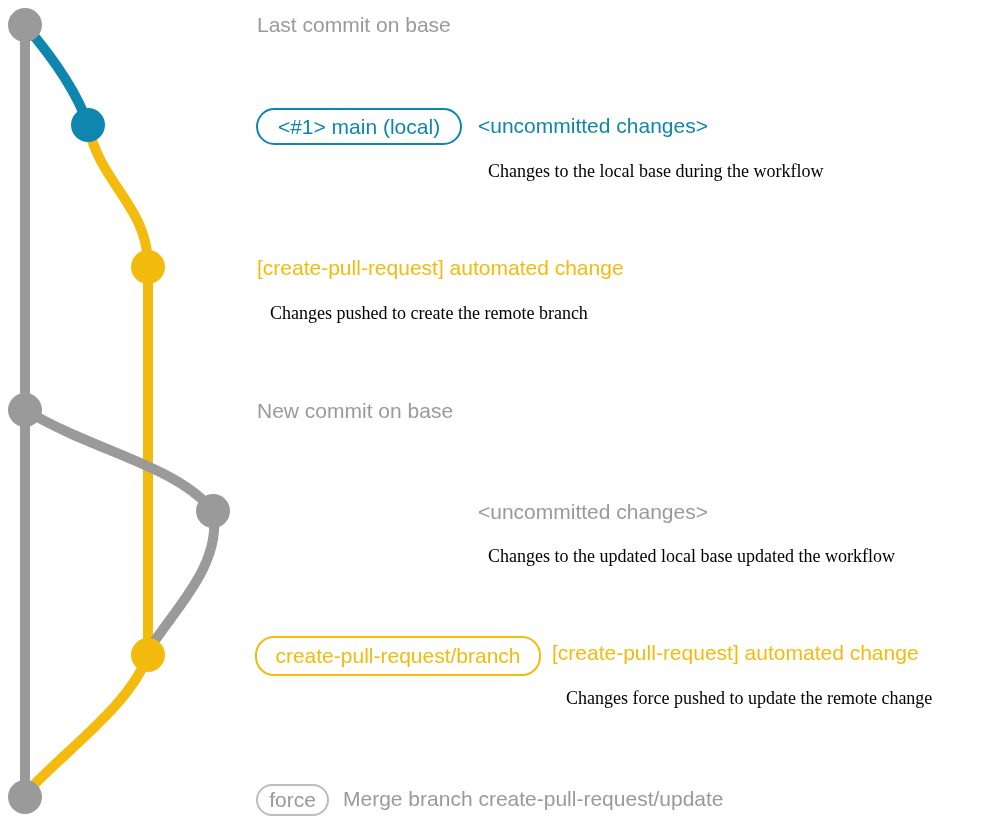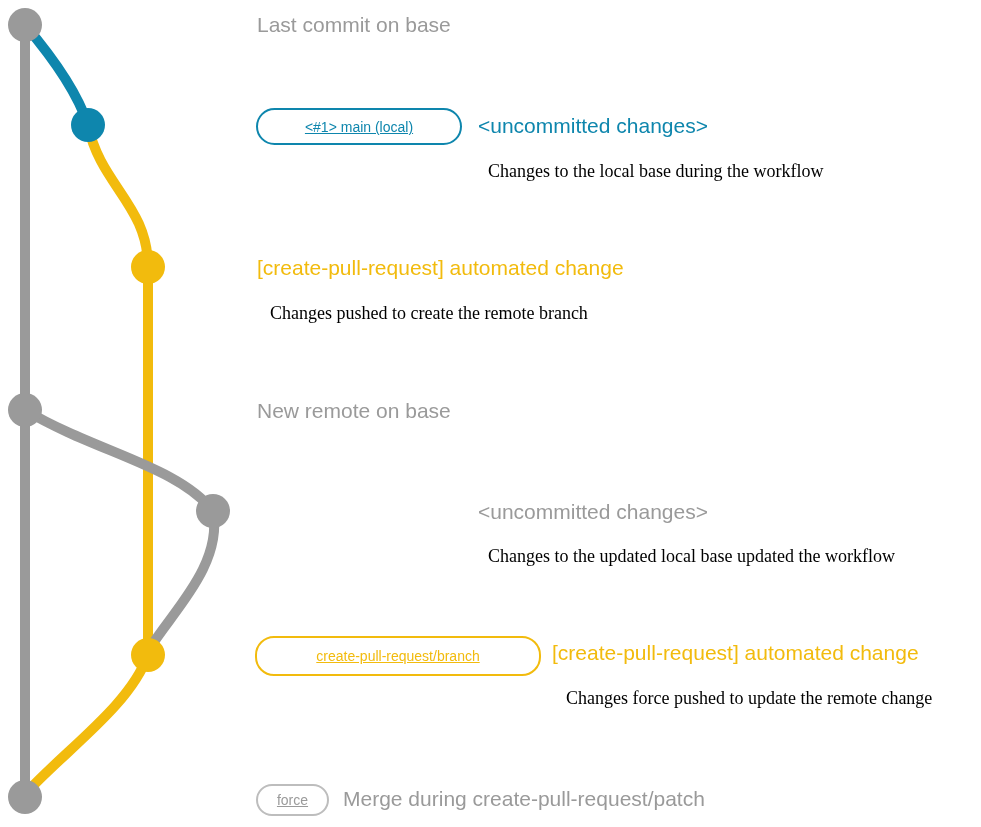--- a/index.html
+++ b/index.html
@@ -35,24 +35,23 @@
   }
 
   .badge {
     position: absolute;
     box-sizing: border-box;
     display: flex;
     align-items: center;
     justify-content: center;
     border: 2.5px solid;
     border-radius: 19px;
-    font-size: 14px;
+    font-size: 21px;
     white-space: nowrap;
     background: #ffffff;
-    text-decoration: underline;
   }
   .badge.blue   { border-color: var(--blue);       color: var(--blue); }
   .badge.yellow { border-color: var(--yellow);     color: var(--yellow); }
   .badge.gray   { border-color: var(--gray_light); color: var(--gray); }
 
   
   #note-last-commit   { left: 257px; top: 13px; }
   #badge-main-local-1 { left: 256px; top: 108px; width: 206px; height: 37px; }
   #note-uncommitted-1 { left: 478px; top: 114px; }
   #desc-1             { left: 488px; top: 147px; }
@@ -96,25 +95,25 @@
 
   <div id="note-last-commit" class="note gray">Last commit on base</div>
 
   <div id="badge-main-local-1" class="badge blue">&lt;#1&gt; main (local)</div>
   <div id="note-uncommitted-1" class="note blue">&lt;uncommitted changes&gt;</div>
   <div id="desc-1" class="desc">Changes to the local base during the workflow</div>
 
   <div id="note-automated-1" class="note yellow">[create-pull-request] automated change</div>
   <div id="desc-2" class="desc">Changes pushed to create the remote branch</div>
 
-  <div id="note-new-commit" class="note gray">New remote on base</div>
+  <div id="note-new-commit" class="note gray">New commit on base</div>
 
   <div id="note-uncommitted-2" class="note gray">&lt;uncommitted changes&gt;</div>
   <div id="desc-3" class="desc">Changes to the updated local base updated the workflow</div>
 
   <div id="badge-cpr-patch" class="badge yellow">create-pull-request/branch</div>
   <div id="note-automated-2" class="note yellow">[create-pull-request] automated change</div>
   <div id="desc-4" class="desc">Changes force pushed to update the remote change</div>
 
   <div id="badge-main" class="badge gray">force</div>
-  <div id="note-merge" class="note gray">Merge during create-pull-request/patch</div>
+  <div id="note-merge" class="note gray">Merge branch create-pull-request/update</div>
 
 </div>
 
 </body></html>

